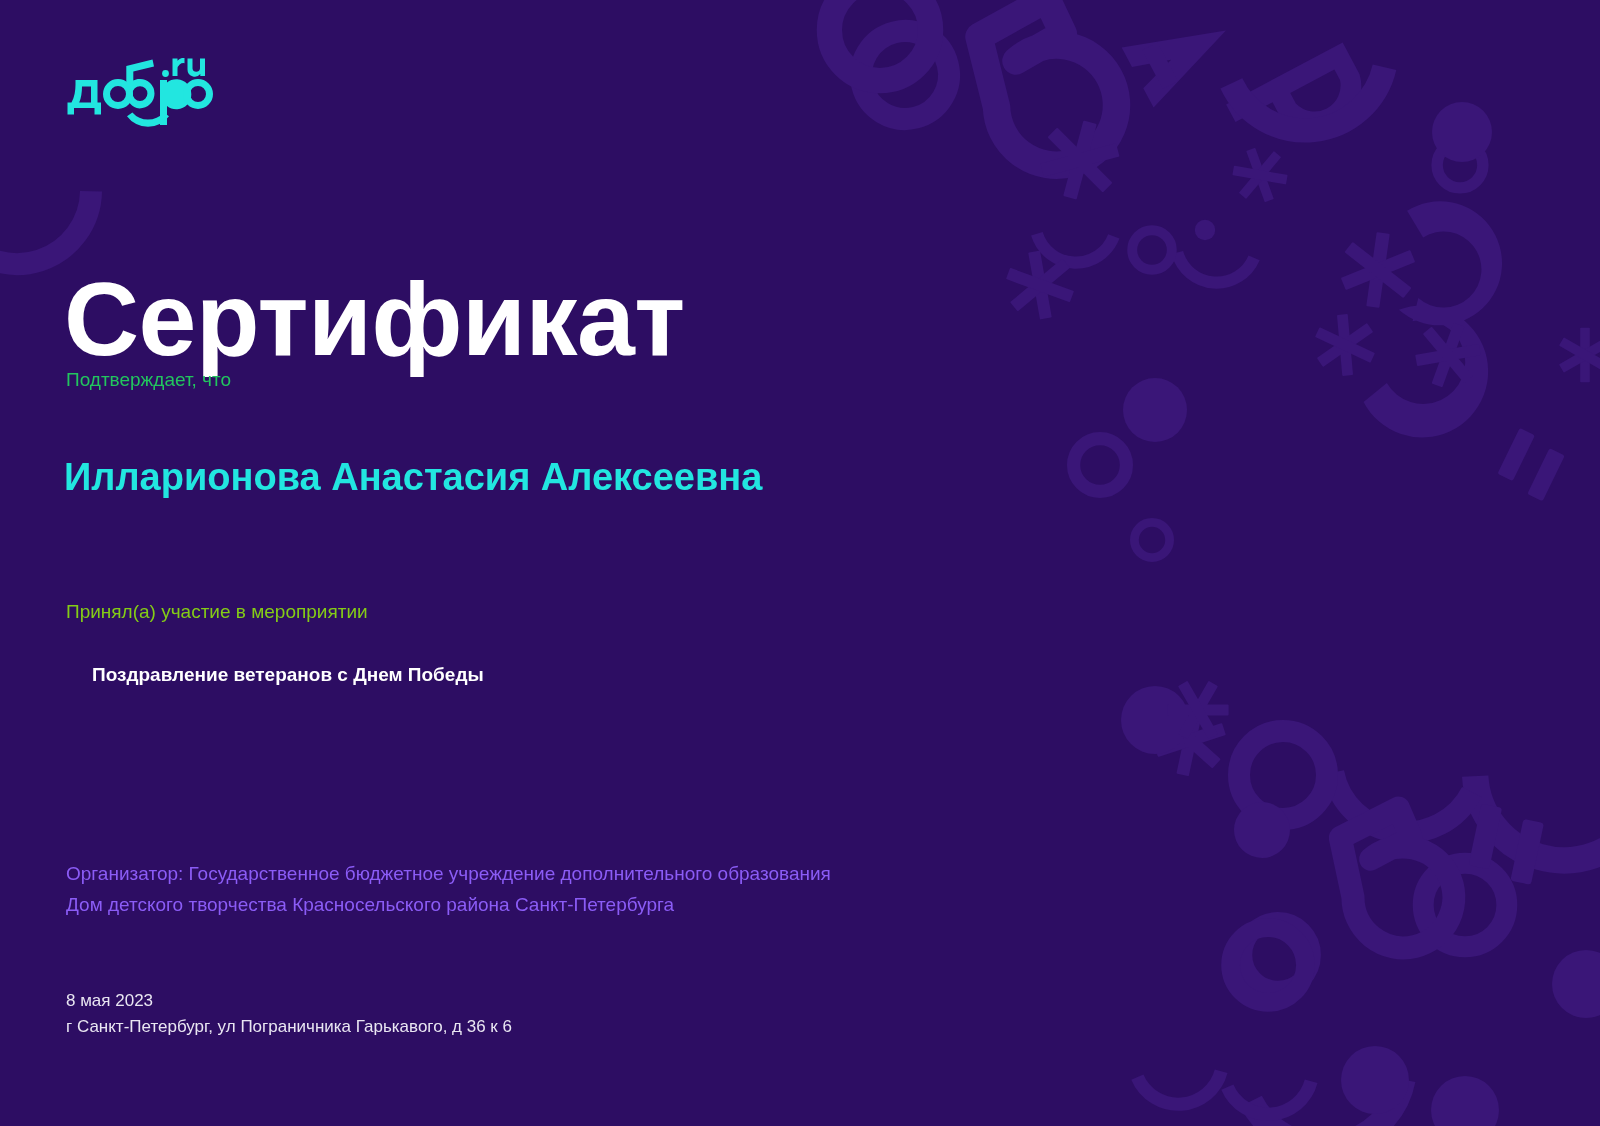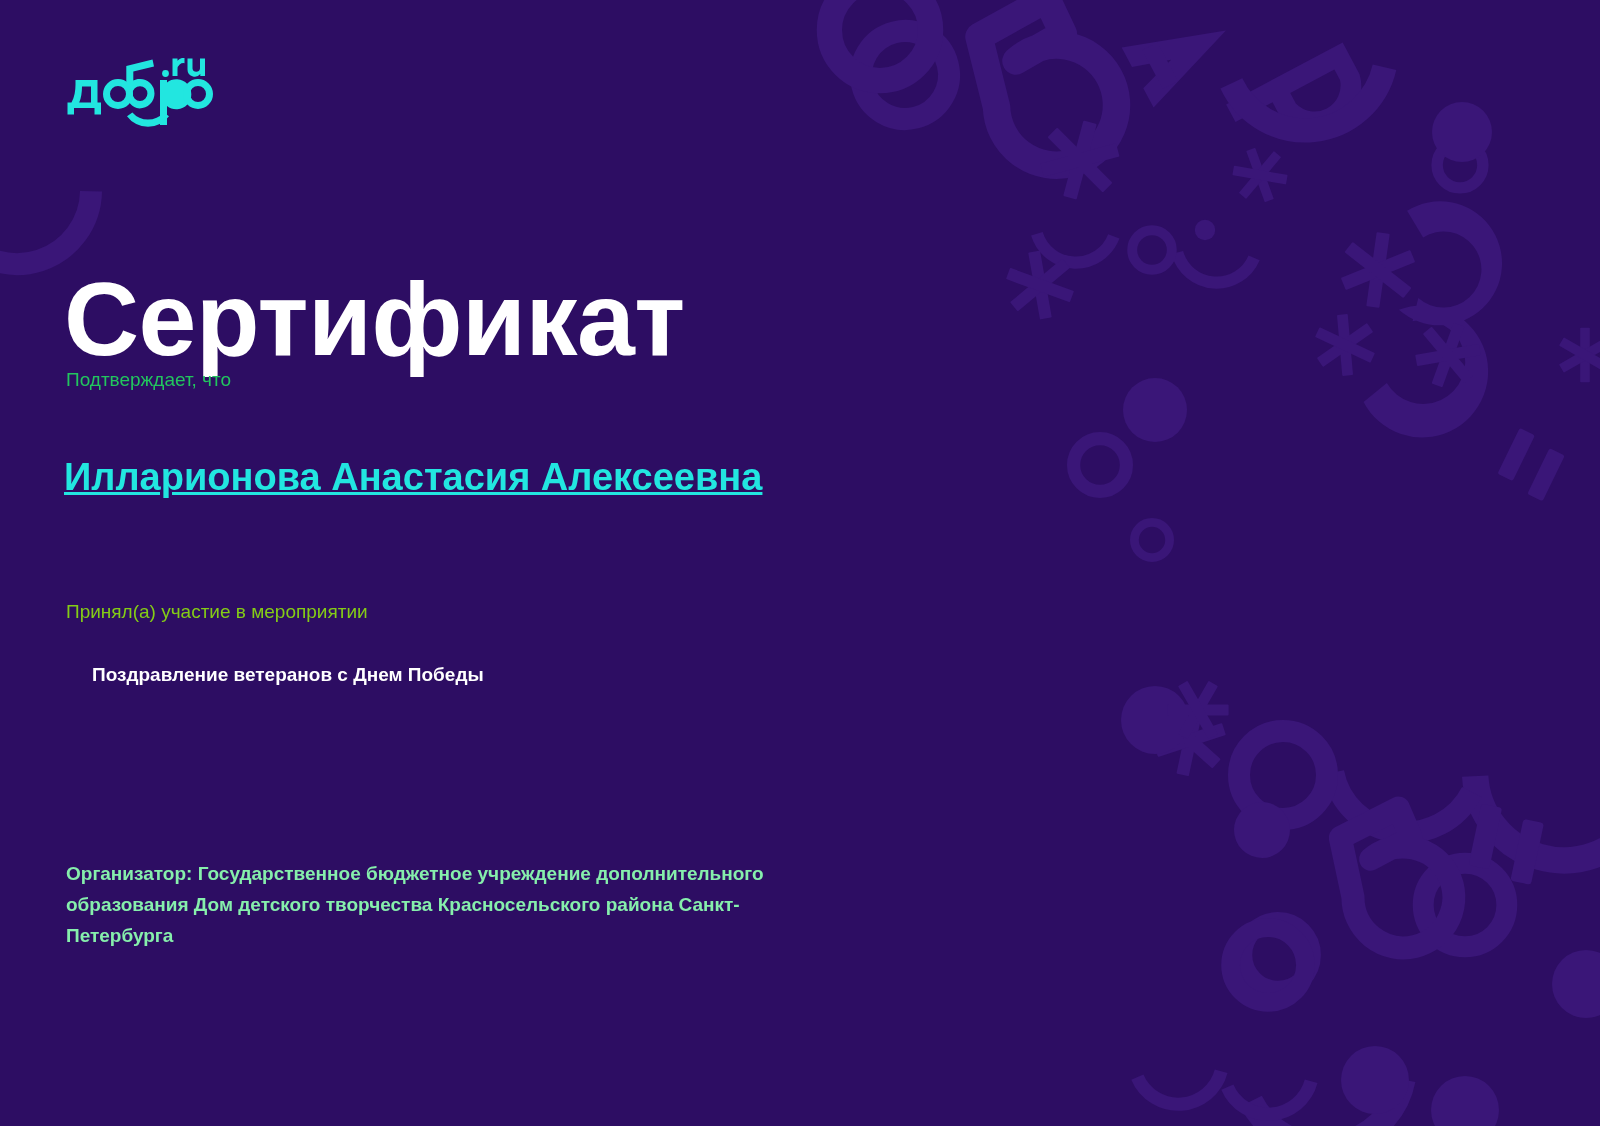--- a/index.html
+++ b/index.html
@@ -68,21 +68,20 @@
 
   .recipient-name {
     position: absolute;
     left: 64px;
     top: 452px;
     width: 700px;
     font-size: 38px;
     line-height: 1.33;
     font-weight: bold;
     color: #22e6e0;
-    text-decoration: underline;
   }
 
   .participation-line {
     position: absolute;
     left: 66px;
     top: 601px;
     font-size: 19px;
     color: #84cc16;
     font-weight: normal;
   }
@@ -99,22 +98,22 @@
     margin-left: 26px;
   }
 
   .organizer-block {
     position: absolute;
     left: 66px;
     top: 859px;
     width: 772px;
     font-size: 19px;
     line-height: 1.62;
-    color: #86efac;
-    font-weight: bold;
+    color: #8b5cf6;
+    font-weight: normal;
   }
 
   .footer-block {
     position: absolute;
     left: 66px;
     top: 988px;
     width: 900px;
     font-size: 17px;
     line-height: 1.55;
     color: #e9e6f2;
@@ -327,15 +326,19 @@
     <div class="confirm-line">Подтверждает, что</div>
 
     <div class="recipient-name">Илларионова Анастасия Алексеевна</div>
 
     <div class="participation-line">Принял(а) участие в мероприятии</div>
 
     <div class="event-name">Поздравление ветеранов с Днем Победы</div>
 
     <div class="organizer-block">Организатор: Государственное бюджетное учреждение дополнительного образования Дом детского творчества Красносельского района Санкт-Петербурга</div>
 
+    <div class="footer-block">
+      <span class="footer-line">8 мая 2023</span>
+      <span class="footer-line">г Санкт-Петербург, ул Пограничника Гарькавого, д 36 к 6</span>
+    </div>
 
   </div>
 </div>
 
 </body></html>

